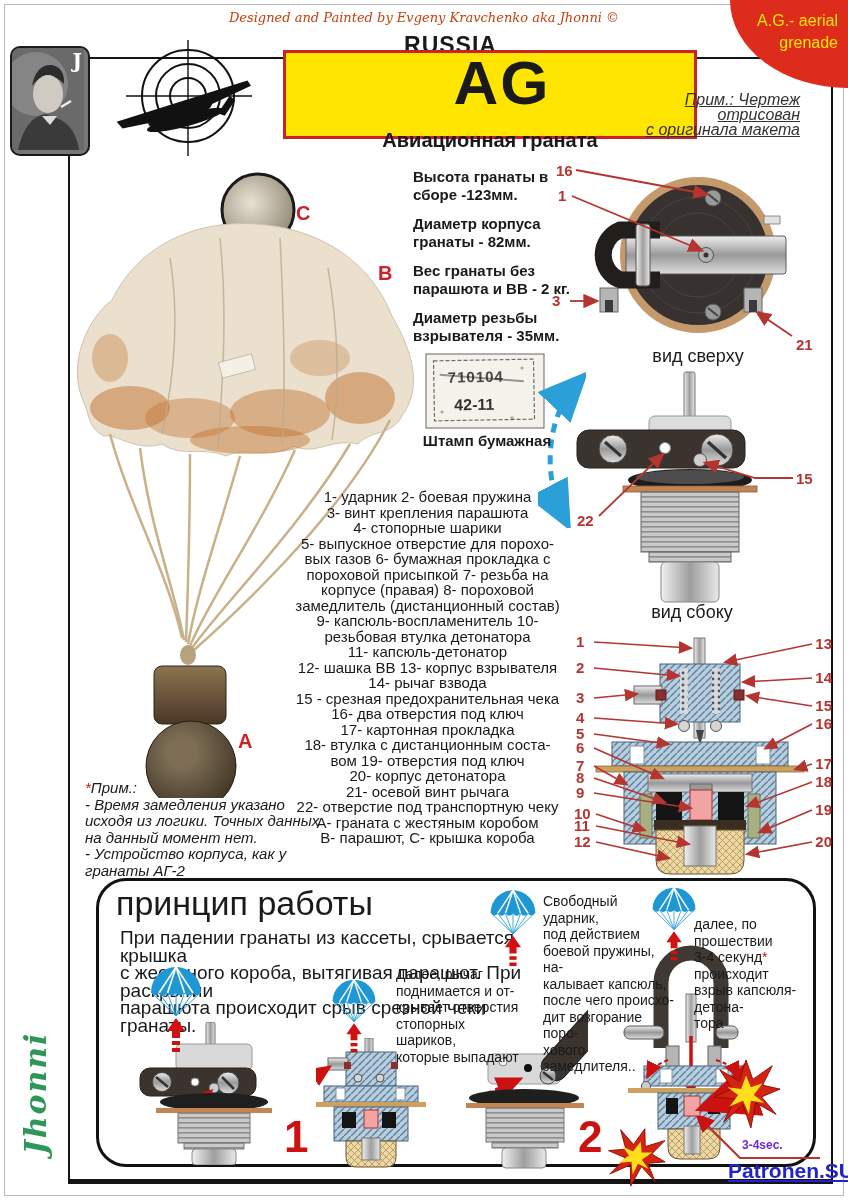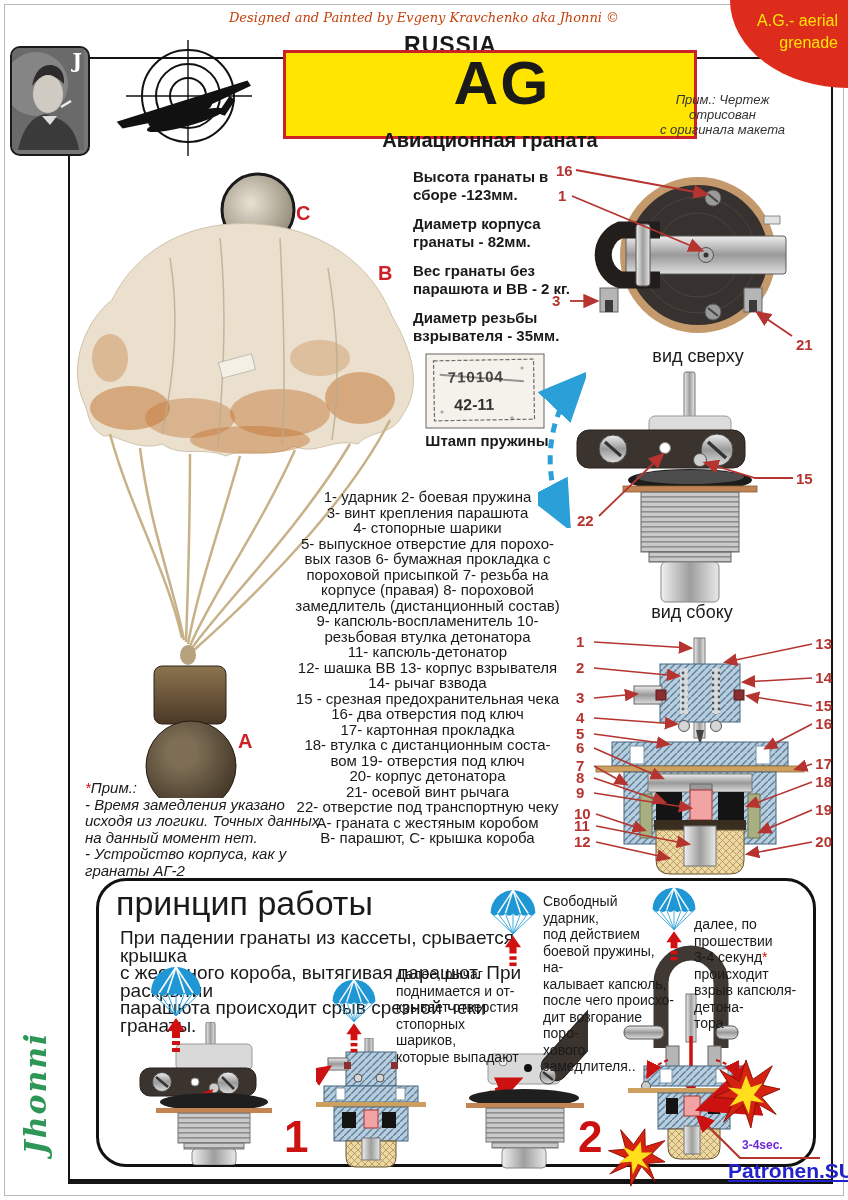--- a/index.html
+++ b/index.html
@@ -18,22 +18,22 @@
             box-sizing:border-box;z-index:1;}
   .russia{left:68px;top:32px;width:765px;text-align:center;font-weight:bold;font-size:23px;
             letter-spacing:1px;z-index:2;}
   .badge{right:0;top:0;width:118px;height:88px;background:#dd2b1c;border-bottom-left-radius:100% 100%;
             z-index:8;color:#ffe500;font-size:16px;line-height:22px;text-align:right;
             padding:10px 10px 0 0;box-sizing:border-box;}
   .title-box{left:283px;top:50px;width:414px;height:89px;background:#ffe500;border:3px solid #cc2127;
             box-sizing:border-box;text-align:center;z-index:5;}
   .title-ag{font-size:62px;font-weight:bold;line-height:56px;letter-spacing:2px;margin-top:2px;padding-left:24px;}
   .title-sub{font-size:20px;font-weight:bold;margin-top:18px;}
-  .drawing-note{left:645px;top:92px;width:155px;text-align:center;font-style:italic;font-size:13px;
-            line-height:15px;color:#333;z-index:6;white-space:pre-line;}
+  .drawing-note{left:645px;top:92px;width:155px;text-align:right;font-style:italic;font-size:16px;
+            line-height:15px;color:#333;z-index:6;white-space:pre-line;text-decoration:underline;}
   .specs{left:413px;top:168px;width:165px;z-index:3;}
   .spec{font-weight:bold;font-size:15px;line-height:18px;margin-bottom:11px;white-space:pre-line;}
   .caption{font-size:18px;text-align:center;z-index:4;}
   .cap-top{left:598px;top:346px;width:200px;}
   .cap-side{left:612px;top:602px;width:160px;}
   .stamp-cap{left:402px;top:432px;width:170px;text-align:center;font-weight:bold;font-size:15px;z-index:4;}
   .lab{color:#cc2127;font-weight:bold;font-size:20px;z-index:5;}
   .parts-list{left:245px;top:489px;width:365px;text-align:center;font-size:15px;line-height:15.5px;
             white-space:pre-line;z-index:4;}
   .note{left:85px;top:780px;width:258px;font-style:italic;font-size:15px;line-height:16.5px;z-index:4;}
@@ -243,21 +243,21 @@
     <g transform="rotate(-1 60 38)">
       <rect x="10" y="8" width="100" height="60" fill="none" stroke="#333" stroke-width="1.2" stroke-dasharray="4 2" opacity="0.7"></rect>
       <text x="24" y="30" font-size="15" font-weight="bold" fill="#2a2a2a" opacity="0.85" letter-spacing="1">710104</text>
       <line x1="16" y1="22" x2="100" y2="30" stroke="#222" stroke-width="2" opacity="0.45"></line>
       <text x="30" y="58" font-size="16" font-weight="bold" fill="#1a1a1a" opacity="0.9">42-11</text>
     </g>
     <circle cx="18" cy="60" r="1.5" fill="#333" opacity="0.4"></circle>
     <circle cx="98" cy="16" r="1.5" fill="#333" opacity="0.4"></circle>
     <circle cx="88" cy="66" r="1.8" fill="#333" opacity="0.35"></circle>
   </svg>
-  <div class="abs stamp-cap">Штамп пружины</div>
+  <div class="abs stamp-cap">Штамп бумажная</div>
 
   <svg class="abs" style="left:538px;top:368px;z-index:3;" width="48" height="160" viewBox="0 0 48 160">
     <path d="M 40 14 C 8 48 4 108 26 150" fill="none" stroke="#2a9fd8" stroke-width="5" stroke-dasharray="9 7" marker-start="url(#ba)" marker-end="url(#ba)"></path>
   </svg>
 
   <svg class="abs" style="left:565px;top:366px;z-index:3;" width="250" height="238" viewBox="0 0 250 238">
     <rect x="119" y="6" width="11" height="48" rx="2" fill="url(#mv)" stroke="#777"></rect>
     <rect x="84" y="50" width="82" height="38" rx="6" fill="#dcdcdc" stroke="#999"></rect>
     <rect x="12" y="64" width="168" height="38" rx="12" fill="#3b332e" stroke="#26201c"></rect>
     <circle cx="48" cy="83" r="14" fill="url(#mh)" stroke="#444"></circle>

